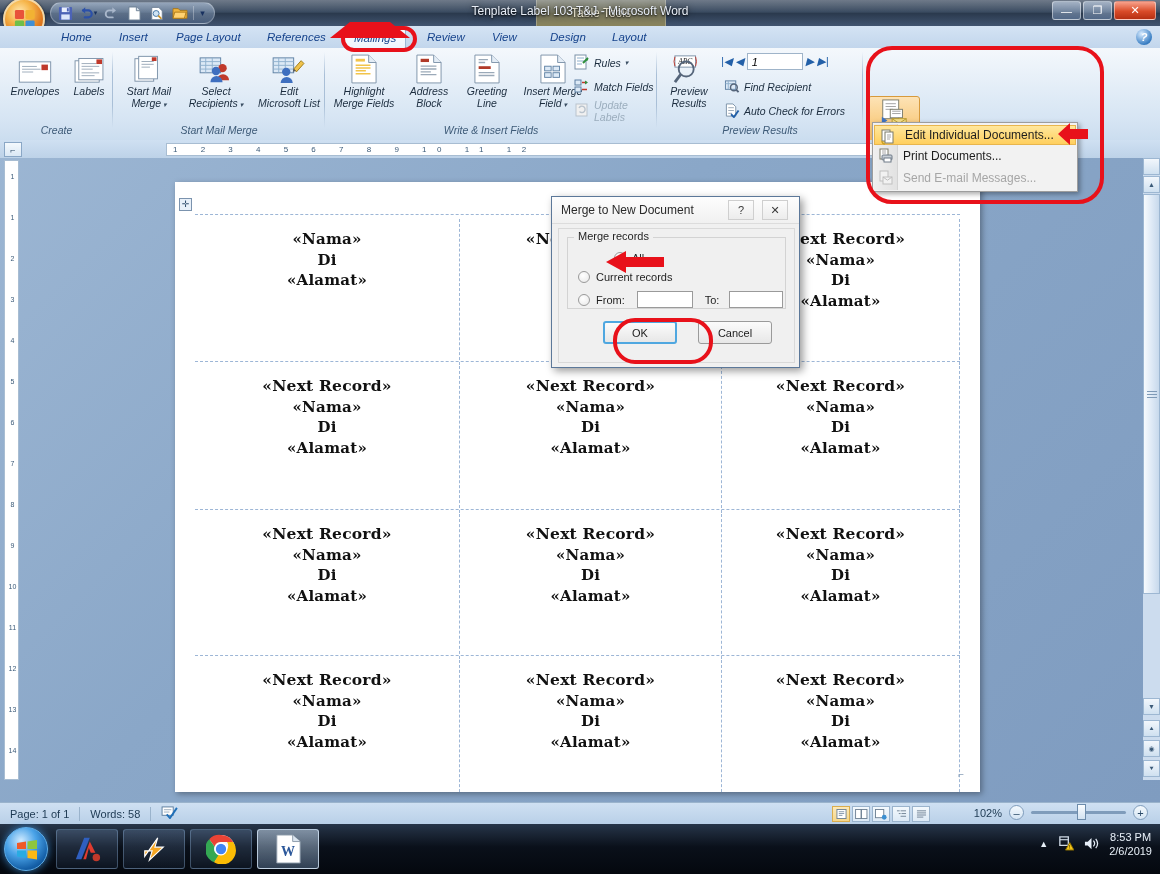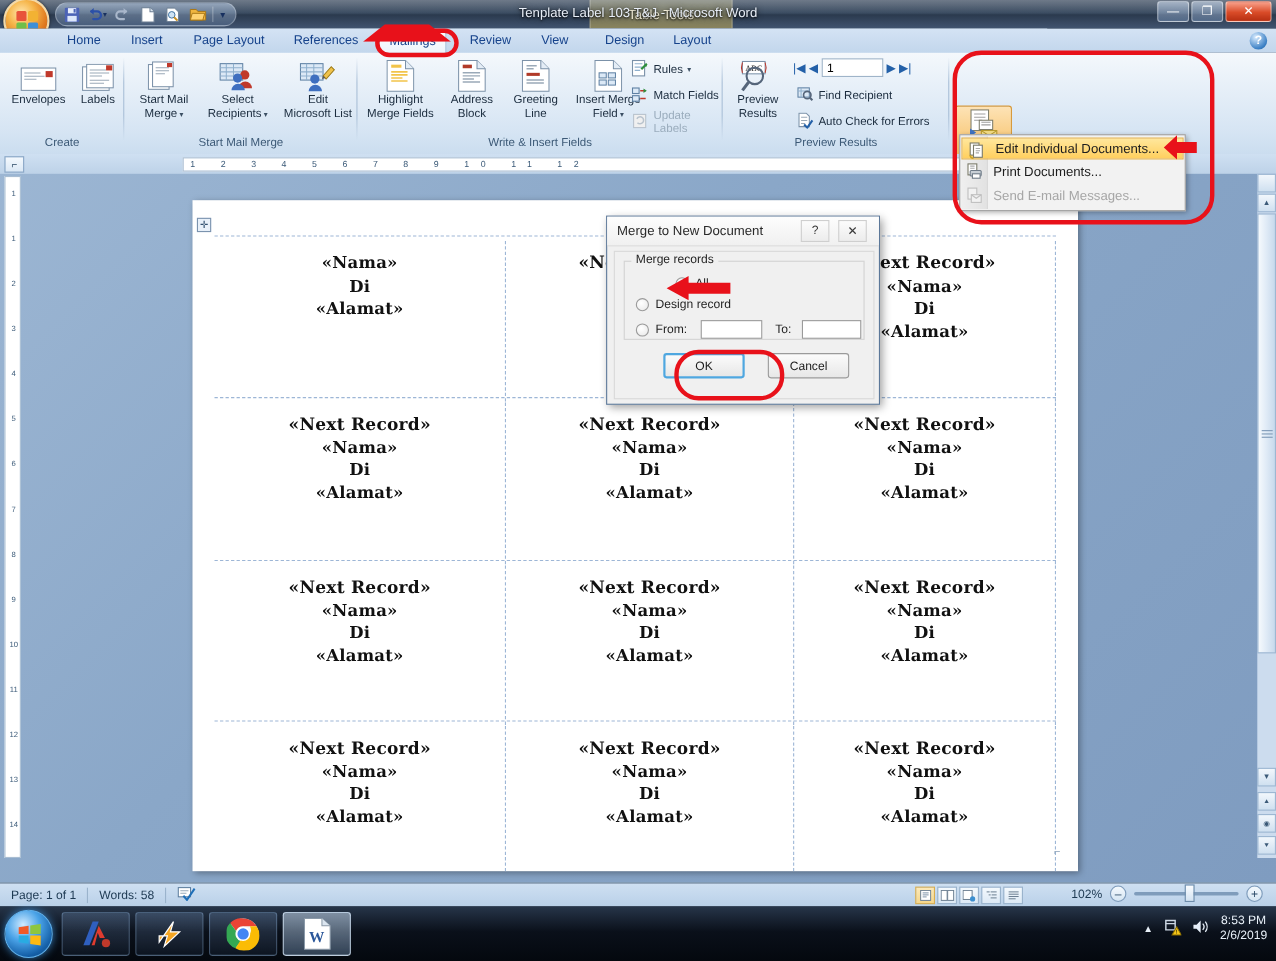--- a/index.html
+++ b/index.html
@@ -58,20 +58,21 @@
   .wc { width:29px; height:19px; border:1px solid rgba(255,255,255,.45); border-radius:3px;
         display:flex; align-items:center; justify-content:center; color:#fff; font-size:11px;
         background: linear-gradient(to bottom, rgba(215,230,250,.55), rgba(120,150,190,.45)); }
   .wc.close { width:42px; background: linear-gradient(to bottom, #f8a08a, #d94b28 55%, #b62f12); }
 
   
   #ribbon-area {
     position:absolute; left:0; top:26px; width:952px; height:114px;
     background: linear-gradient(to bottom, #cfe0f2 0%, #c3d7ee 22%, #bdd3ea 100%);
     border-bottom:1px solid #8aa7c6;
+    font-style:italic;
   }
   #tabstrip { position:absolute; left:0; top:0; width:1160px; height:22px;
     background: linear-gradient(to bottom, #d4e3f4, #c2d6ec); }
   .tab { position:absolute; top:1px; height:21px; padding:0 9px; line-height:21px;
          color:#15428b; font-size:11.5px; border-radius:4px 4px 0 0; }
   .tab.active { background: linear-gradient(to bottom, #fdfefe, #eef5fc);
                 border:1px solid #9cb8d4; border-bottom:none; color:#15428b; }
   #help-btn { position:absolute; right:8px; top:3px; width:16px; height:16px; border-radius:50%;
     background: radial-gradient(circle at 35% 30%, #d9ecff, #3a7fc4 70%, #1d5a9a);
     color:#fff; font-size:11px; text-align:center; line-height:16px; font-weight:bold; }
@@ -769,21 +770,21 @@
     <div id="grp-merge">
       <div class="gt">Merge records</div>
 
       <div class="radio-row" style="top:14px;padding-left:36px;">
         <span class="radio on"></span>
         <span>All</span>
       </div>
 
       <div class="radio-row" style="top:33px;">
         <span class="radio"></span>
-        <span>Design record</span>
+        <span>Current records</span>
       </div>
 
       <div class="radio-row" style="top:53px;">
         <span class="radio"></span>
         <span>From:</span>
         <span class="txtfield" style="width:56px; margin-left:6px;"></span>
         <span style="margin-left:6px;">To:</span>
         <span class="txtfield" style="width:54px; margin-left:4px;"></span>
       </div>
     </div>

